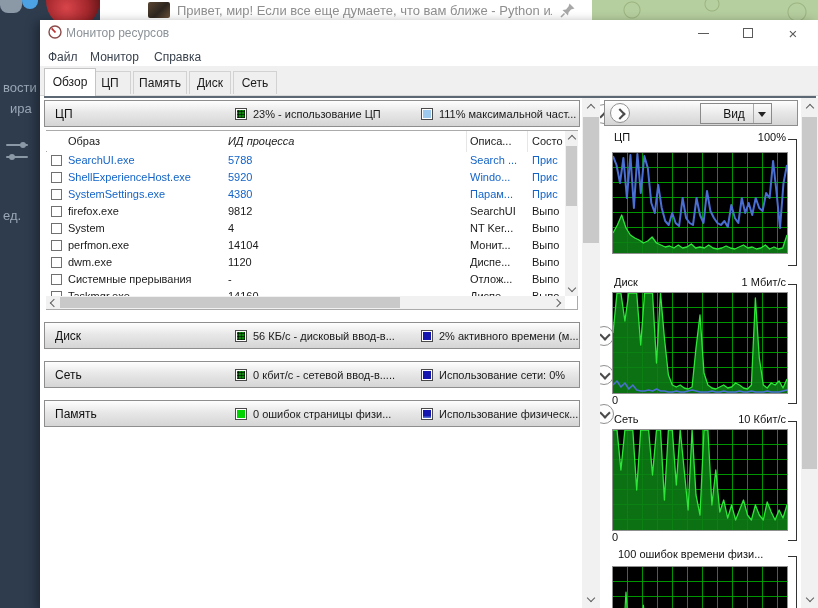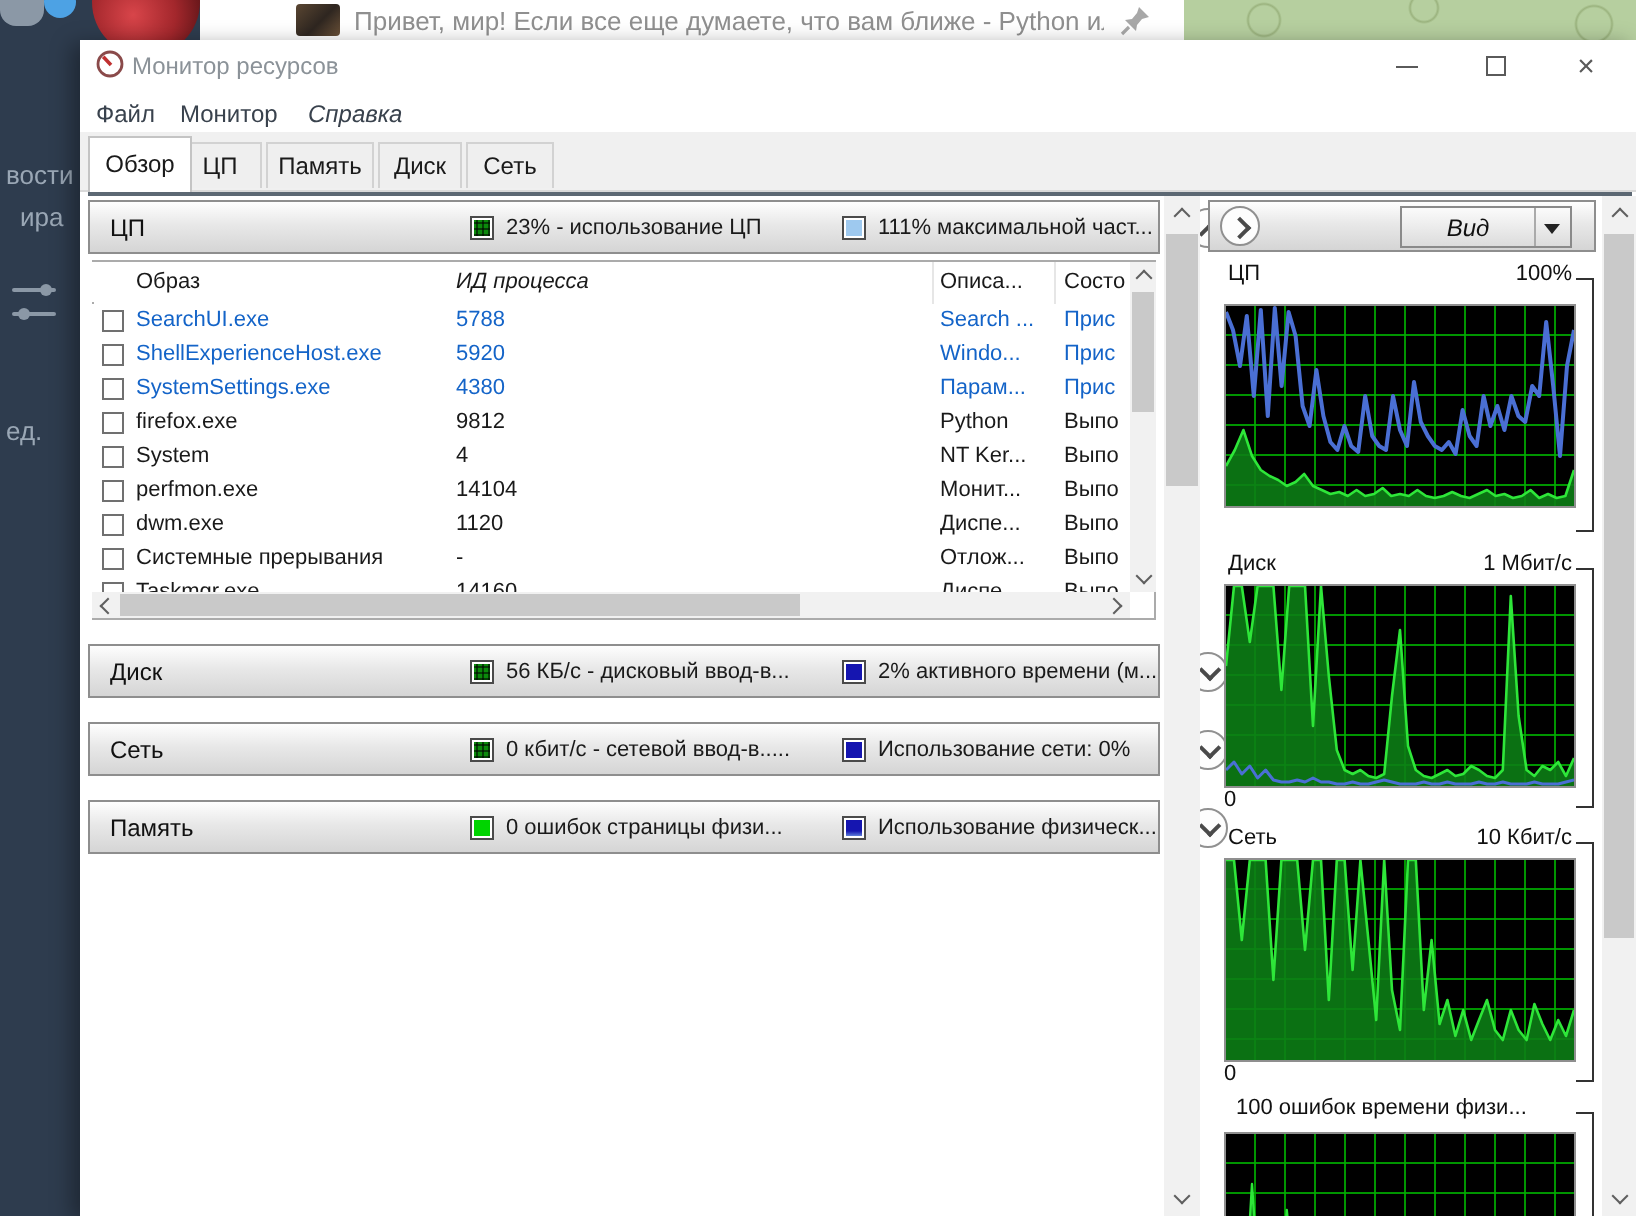--- a/index.html
+++ b/index.html
@@ -87,22 +87,22 @@
   .sarr.down{transform:rotate(45deg);margin-bottom:3px;}
   .sarr.left{transform:rotate(135deg);margin-left:3px;}
   .sarr.right{transform:rotate(-45deg);margin-right:3px;}
 
   
   #rp-headbar{left:604px;top:100px;width:194px;height:26px;box-sizing:border-box;
     background:linear-gradient(#fefefe,#e8e8e8 45%,#d5d5d5);border:1px solid #8e8e8e;}
   #rp-expand{left:610px;top:103px;width:20px;height:20px;border-radius:50%;
     background:#fdfdfd;border:1px solid #909090;box-sizing:border-box;}
   #rp-expand .chev.right{left:5px;top:6px;transform:rotate(-45deg);}
-  #view-btn{left:700px;top:103px;width:86px;height:21px;box-sizing:border-box;border:1px solid #8a8a8a;
-    background:linear-gradient(#fbfbfb,#dcdcdc);font-style:italic;}
+  #view-btn{left:700px;top:103px;width:72px;height:21px;box-sizing:border-box;border:1px solid #8a8a8a;
+    background:linear-gradient(#fbfbfb,#dcdcdc);}
   #view-btn .vb-label{position:absolute;left:0;top:3px;width:66px;text-align:center;font-size:12px;color:#111;}
   #view-btn .vb-split{position:absolute;right:17px;top:0;width:1px;height:19px;background:#aaa;}
   #view-btn .vb-arrow{position:absolute;right:5px;top:8px;width:0;height:0;
     border-left:4px solid transparent;border-right:4px solid transparent;border-top:5px solid #222;}
 
   .g-title{position:absolute;left:612px;width:174px;height:14px;font-size:11px;color:#111;}
   .g-title .gt-r{position:absolute;right:0;top:0;}
   .g-title .gt-l{position:absolute;left:2px;top:0;}
   .gbox{position:absolute;left:612px;width:174px;height:100px;background:#000;border:1px solid #8f8f8f;
     background-image:repeating-linear-gradient(to right,transparent 0 14px,rgba(0,175,0,.85) 14px 15px),
@@ -157,21 +157,21 @@
       <div style="width:11px;height:1px;background:#5a5a5a;"></div>
     </div>
   <div class="abs winctl" style="left:733px;">
       <div style="width:10px;height:10px;border:1px solid #5a5a5a;box-sizing:border-box;"></div>
     </div>
   <div class="abs winctl" style="left:778px;font-size:15px;">×</div>
 
   <div class="abs" id="menubar"></div>
   <div class="menu-item" style="left:48px;">Файл</div>
   <div class="menu-item" style="left:90px;">Монитор</div>
-  <div class="menu-item" style="left:154px;font-style:italic;">Справка</div>
+  <div class="menu-item" style="left:154px;">Справка</div>
 
   <div class="abs" id="tabstrip"></div>
   <div class="tab active" style="left:44px;width:52px;">Обзор</div>
   <div class="tab" style="left:89px;width:42px;">ЦП</div>
   <div class="tab" style="left:133px;width:54px;">Память</div>
   <div class="tab" style="left:189px;width:42px;">Диск</div>
   <div class="tab" style="left:233px;width:44px;">Сеть</div>
   <div class="abs" id="tab-divider"></div>
 
   <div class="secbar" style="top:100px;">
@@ -214,21 +214,21 @@
         <div class="cbx"></div>
         <span class="c-img">SystemSettings.exe</span>
         <span class="c-pid">4380</span>
         <span class="c-desc">Парам...</span>
         <span class="c-st">Прис</span>
       </div>
       <div class="prow" style="top: 51px;">
         <div class="cbx"></div>
         <span class="c-img">firefox.exe</span>
         <span class="c-pid">9812</span>
-        <span class="c-desc">Python</span>
+        <span class="c-desc">SearchUI</span>
         <span class="c-st">Выпо</span>
       </div>
       <div class="prow" style="top: 68px;">
         <div class="cbx"></div>
         <span class="c-img">System</span>
         <span class="c-pid">4</span>
         <span class="c-desc">NT Ker...</span>
         <span class="c-st">Выпо</span>
       </div>
       <div class="prow" style="top: 85px;">

